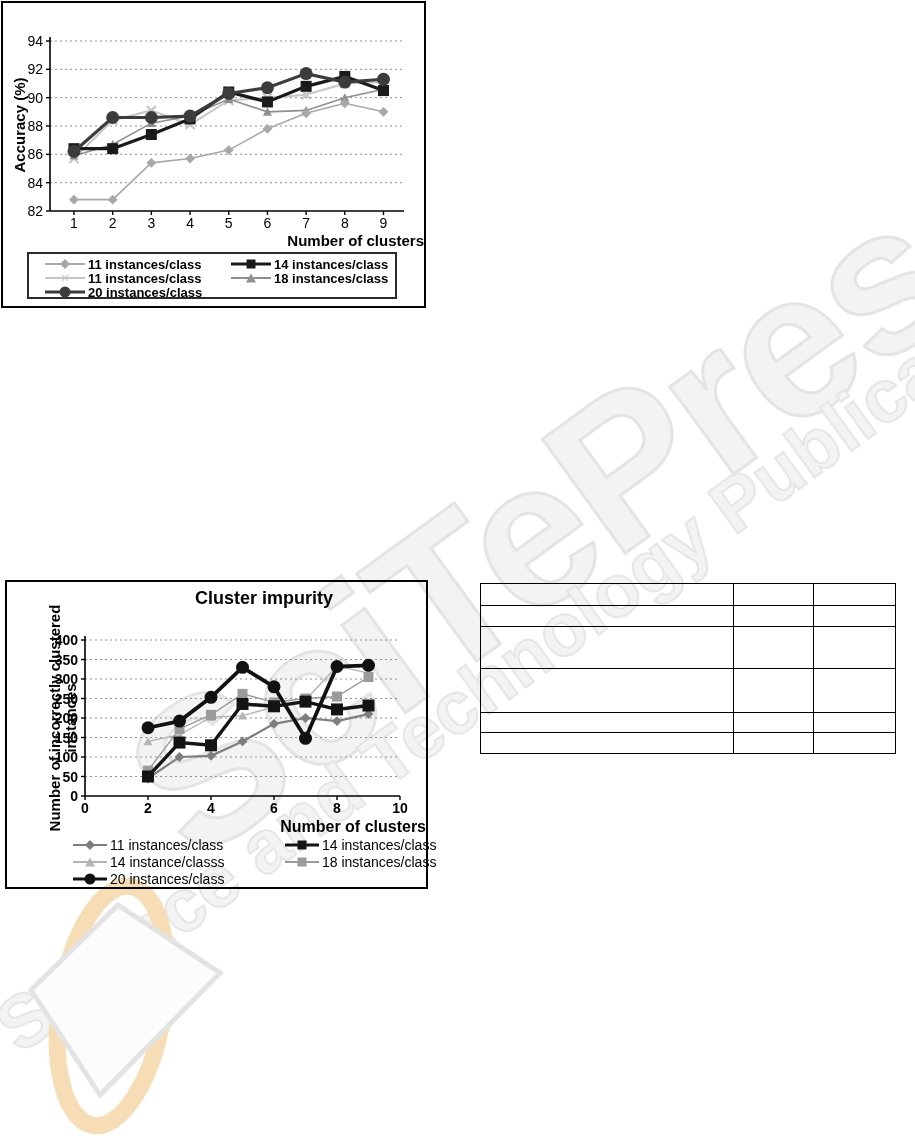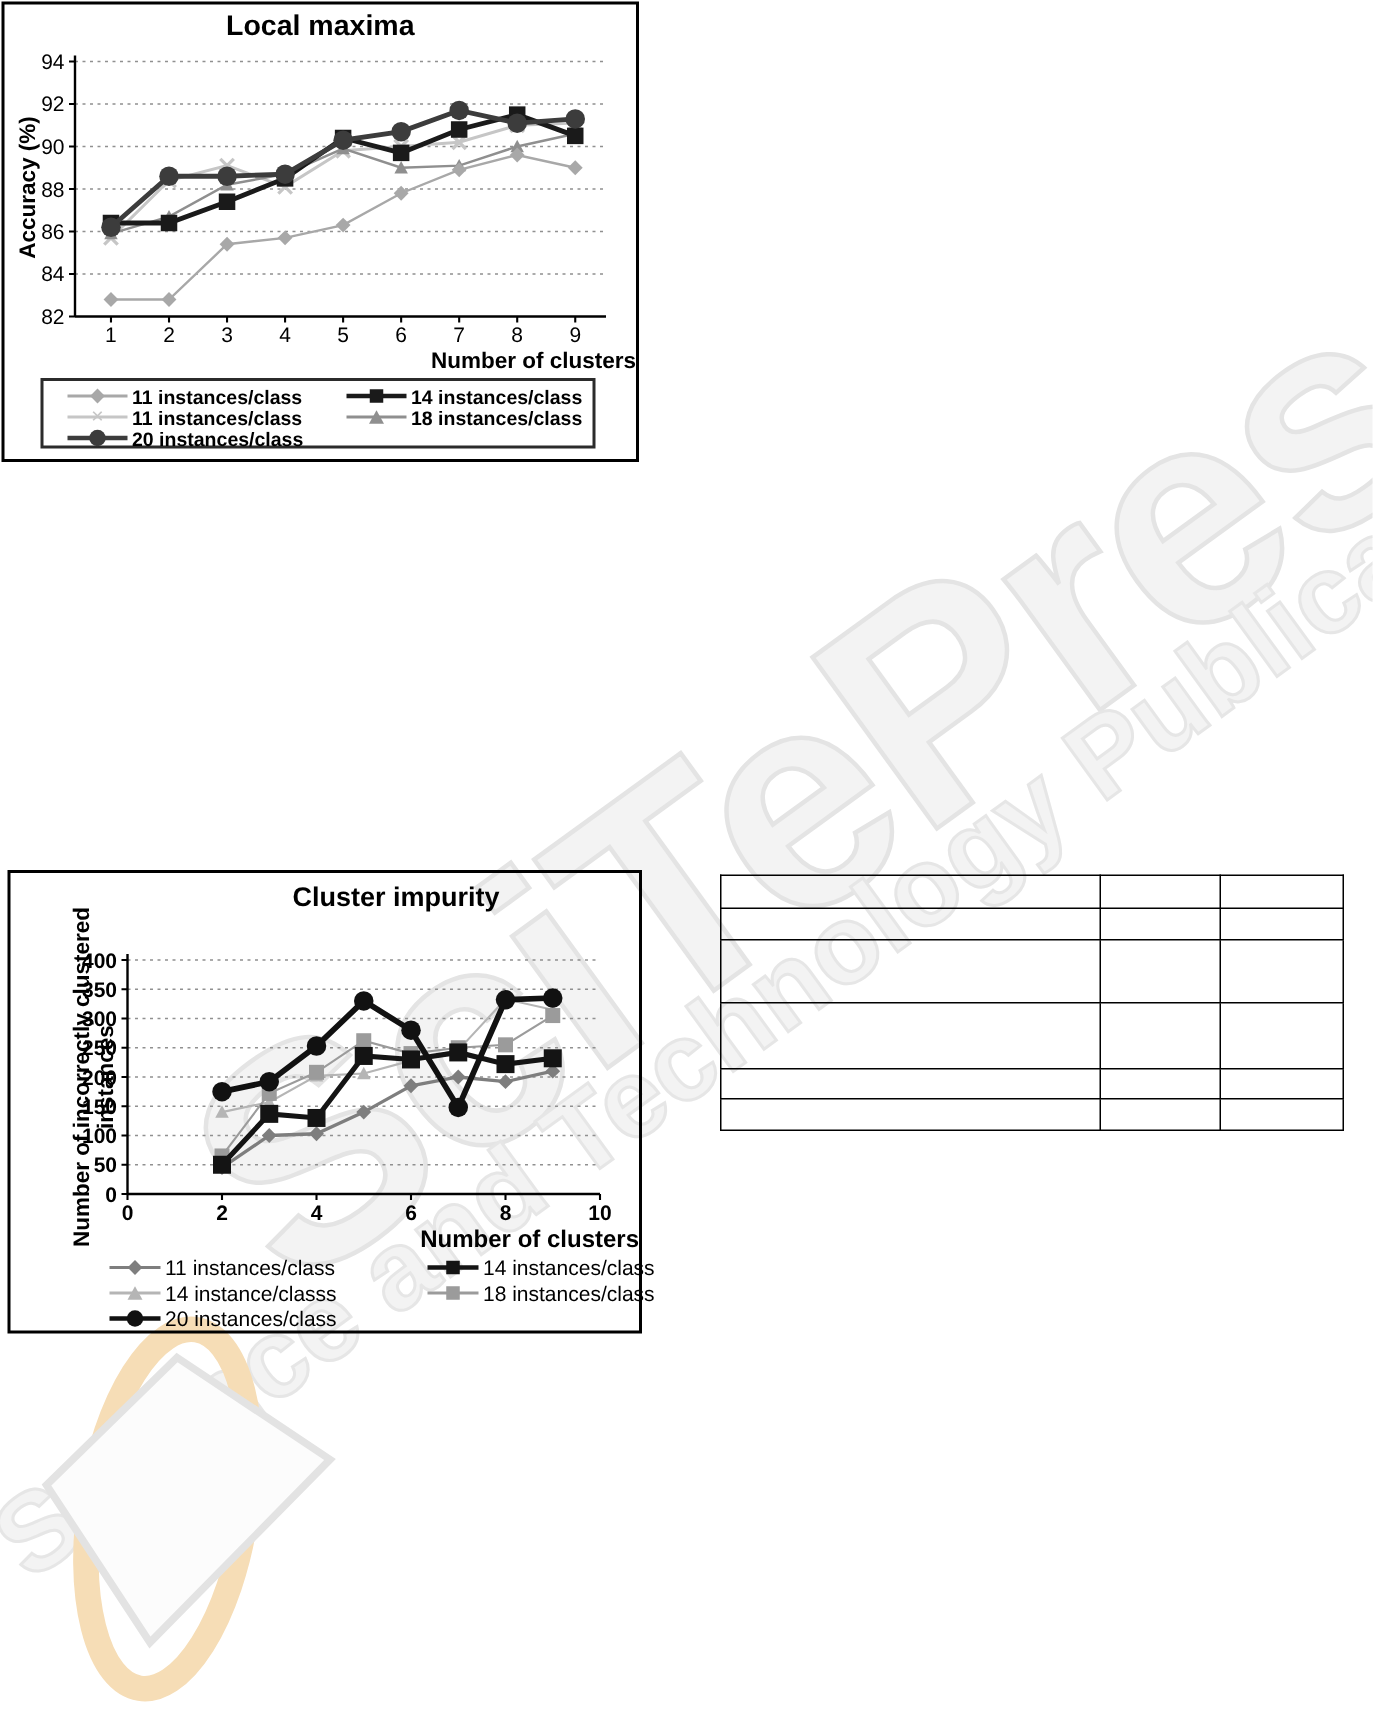--- a/index.html
+++ b/index.html
@@ -173,21 +173,20 @@
       <circle cx="70.98688524590165" cy="148.49999999999994" r="6.5" fill="#3c3c3c"></circle>
       <circle cx="109.6754098360656" cy="114.50000000000009" r="6.5" fill="#3c3c3c"></circle>
       <circle cx="148.36393442622952" cy="114.50000000000009" r="6.5" fill="#3c3c3c"></circle>
       <circle cx="187.05245901639347" cy="113.08333333333329" r="6.5" fill="#3c3c3c"></circle>
       <circle cx="225.7409836065574" cy="90.41666666666671" r="6.5" fill="#3c3c3c"></circle>
       <circle cx="264.4295081967214" cy="84.74999999999997" r="6.5" fill="#3c3c3c"></circle>
       <circle cx="303.1180327868853" cy="70.58333333333329" r="6.5" fill="#3c3c3c"></circle>
       <circle cx="341.8065573770493" cy="79.08333333333343" r="6.5" fill="#3c3c3c"></circle>
       <circle cx="380.49508196721314" cy="76.25000000000003" r="6.5" fill="#3c3c3c"></circle>
     </svg>
-  <div class="chart-title">Local maxima</div>
   <div class="ylabel">Accuracy (%)</div>
   <div class="xlabel">Number of clusters</div>
   <div id="legend1" class="legend">
       <div class="legend-item">
         <span class="legend-swatch" style="width: 40px;">
           <span class="legend-line" style="background: rgb(168, 168, 168); height: 2px;"></span>
           <span class="mk mk-diamond" style="background: rgb(168, 168, 168);"></span>
         </span>
         <span class="legend-label">11 instances/class</span>
       </div>

